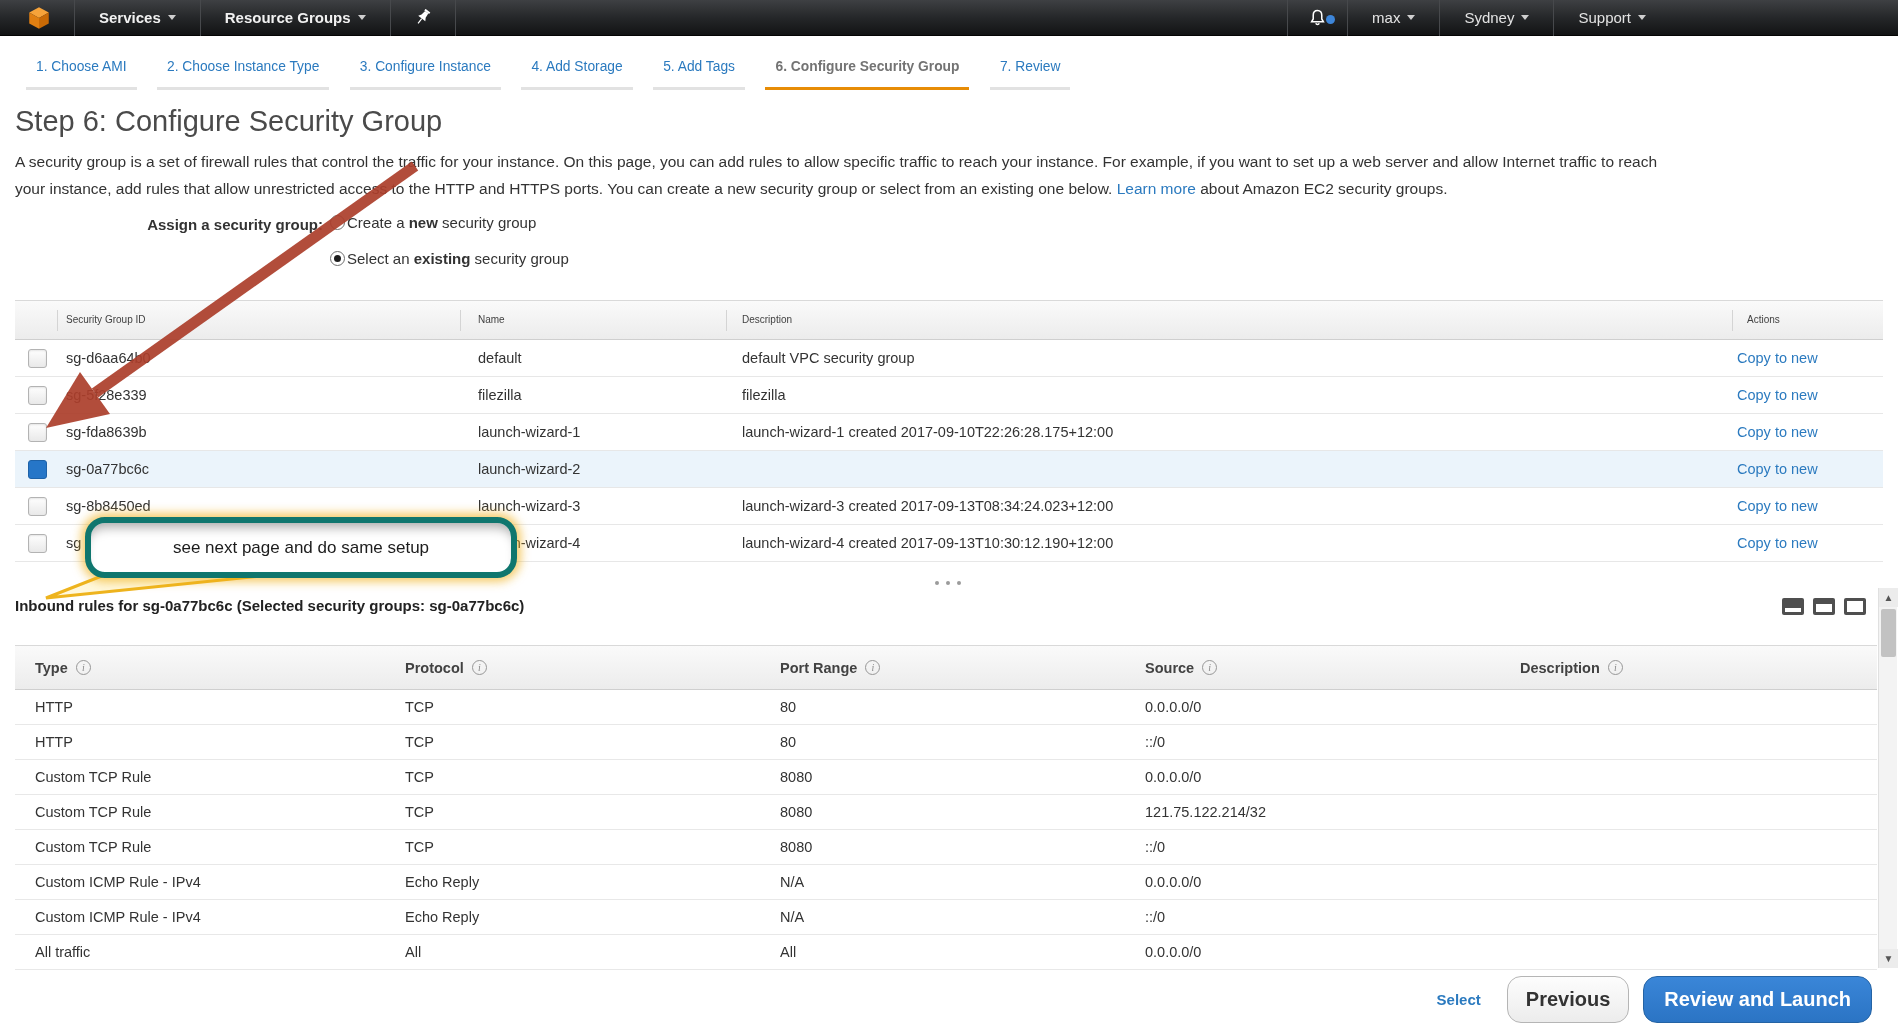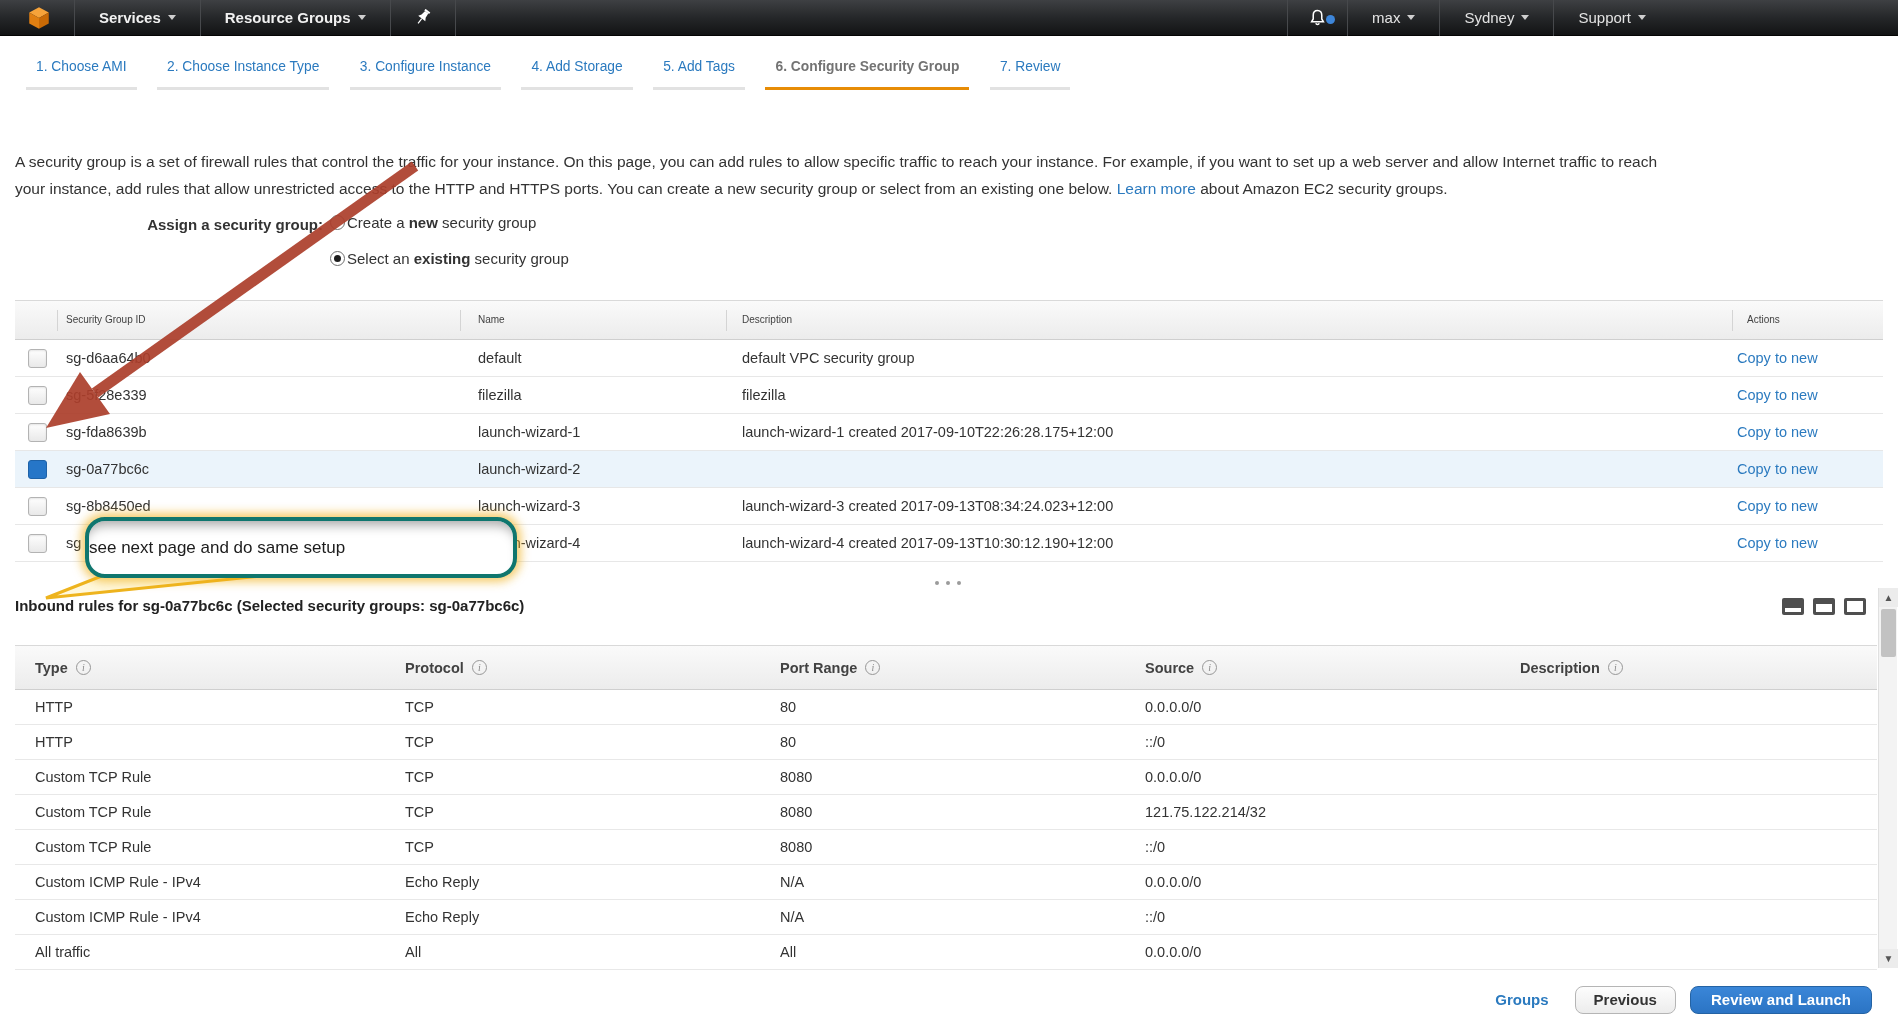--- a/index.html
+++ b/index.html
@@ -78,23 +78,23 @@
   .cb.checked { background:#2676c8; border-color:#1e62a8; box-shadow:none; }
   .col-id   { left:51px; }
   .col-name { left:463px; }
   .col-desc { left:727px; }
   .col-act  { left:1722px; }
   .copy-link { position:absolute; left:1722px; top:0; line-height:36px; font-size:14.5px; color:#2b7abf; text-decoration:none; cursor:pointer; }
 
   
   .balloon {
     position:absolute; left:85px; top:517px; width:432px; height:61px; z-index:30;
-    background:#fff; border:4px solid #0f766e; border-radius:20px;
+    background:#fff; border:6px solid #0f766e; border-radius:20px;
     box-shadow:0 0 10px 4px rgba(240,176,28,0.65), inset 0 11px 12px -7px rgba(0,0,0,0.35);
-    display:flex; align-items:center; 
+    display:flex; align-items:center; justify-content:center;
     font-size:17px; color:#1c1c1c;
   }
 
   
   .dots-handle { position:absolute; left:935px; top:581px; display:flex; gap:7px; cursor:row-resize; }
   .dots-handle i { width:4px; height:4px; border-radius:50%; background:#9b9b9b; }
   .inbound-title { position:absolute; left:15px; top:597px; font-size:15px; font-weight:700; color:#222; }
   .panel-icons { position:absolute; left:1782px; top:598px; display:flex; gap:9px; }
   .p-icon { position:relative; width:22px; height:17px; background:#4f4f4f; border-radius:2px; cursor:pointer; }
   .p-icon b { position:absolute; left:3px; right:3px; bottom:3px; background:#fff; }
@@ -118,21 +118,21 @@
   
   .vscroll { position:absolute; left:1878px; top:588px; width:19px; height:380px; background:#f3f3f3; border-left:1px solid #e0e0e0; }
   .vs-btn { position:absolute; left:0; width:19px; height:19px; background:#ececec; color:#555; font-size:10px; display:flex; align-items:center; justify-content:center; cursor:pointer; }
   .vs-btn.up { top:0; } .vs-btn.down { bottom:0; }
   .vs-thumb { position:absolute; left:2px; top:21px; width:15px; height:48px; background:#c2c2c2; border-radius:2px; cursor:grab; }
 
   
   .footer { position:absolute; left:0; top:970px; width:1898px; height:59px; background:#fff; display:flex; align-items:center; justify-content:flex-end; padding-right:26px; z-index:40; }
   .cancel-link { font-size:15px; font-weight:700; color:#2b7abf; text-decoration:none; margin-right:26px; cursor:pointer; }
   .btn {
-    height:28px; border-radius:8px; font-size:15px; font-weight:700; cursor:pointer;
+    height:47px; border-radius:14px; font-size:20px; font-weight:700; cursor:pointer;
     font-family:"Liberation Sans", sans-serif;
   }
   .btn-prev {
     padding:0 18px; margin-right:14px; color:#333;
     background:linear-gradient(#fdfdfd,#ececec); border:1px solid #b5b5b5;
   }
   .btn-primary {
     padding:0 20px; color:#fff;
     background:linear-gradient(#3a86d8,#2b74c4); border:1px solid #2463a4;
   }
@@ -206,20 +206,21 @@
   <nav class="tabs">
     <a class="tab">1. Choose AMI</a>
     <a class="tab">2. Choose Instance Type</a>
     <a class="tab">3. Configure Instance</a>
     <a class="tab">4. Add Storage</a>
     <a class="tab">5. Add Tags</a>
     <a class="tab active">6. Configure Security Group</a>
     <a class="tab">7. Review</a>
   </nav>
 
+  <h1 class="page-title">Step 6: Configure Security Group</h1>
   <p class="step-desc">
     <span>A security group is a set of firewall rules that control the traffic for your instance. On this page, you can add rules to allow specific traffic to reach your instance. For example, if you want to set up a web server and allow Internet traffic to reach</span><br>
     <span>your instance, add rules that allow unrestricted access to the HTTP and HTTPS ports. You can create a new security group or select from an existing one below. </span><a class="link">Learn more</a><span> about Amazon EC2 security groups.</span>
   </p>
 
   <div class="assign-label">Assign a security group:</div>
   <label class="radio-opt opt1">
     <span class="radio"></span>
     <span><span>Create a </span><b>new</b><span> security group</span></span>
   </label>
@@ -390,18 +391,18 @@
     <g opacity="0.92">
       <line x1="415" y1="166" x2="95" y2="393" stroke="#ac3e2b" stroke-width="11"></line>
       <polygon points="46,428 110,414 80,372" fill="#ac3e2b"></polygon>
     </g>
   </svg>
   <div class="balloon">
     <span>see next page and do same setup</span>
   </div>
 
   <footer class="footer">
-    <a class="cancel-link">Groups</a>
+    <a class="cancel-link">Select</a>
     <button class="btn btn-prev">Previous</button>
     <button class="btn btn-primary">Review and Launch</button>
   </footer>
 
 </div>
 
 </body></html>

